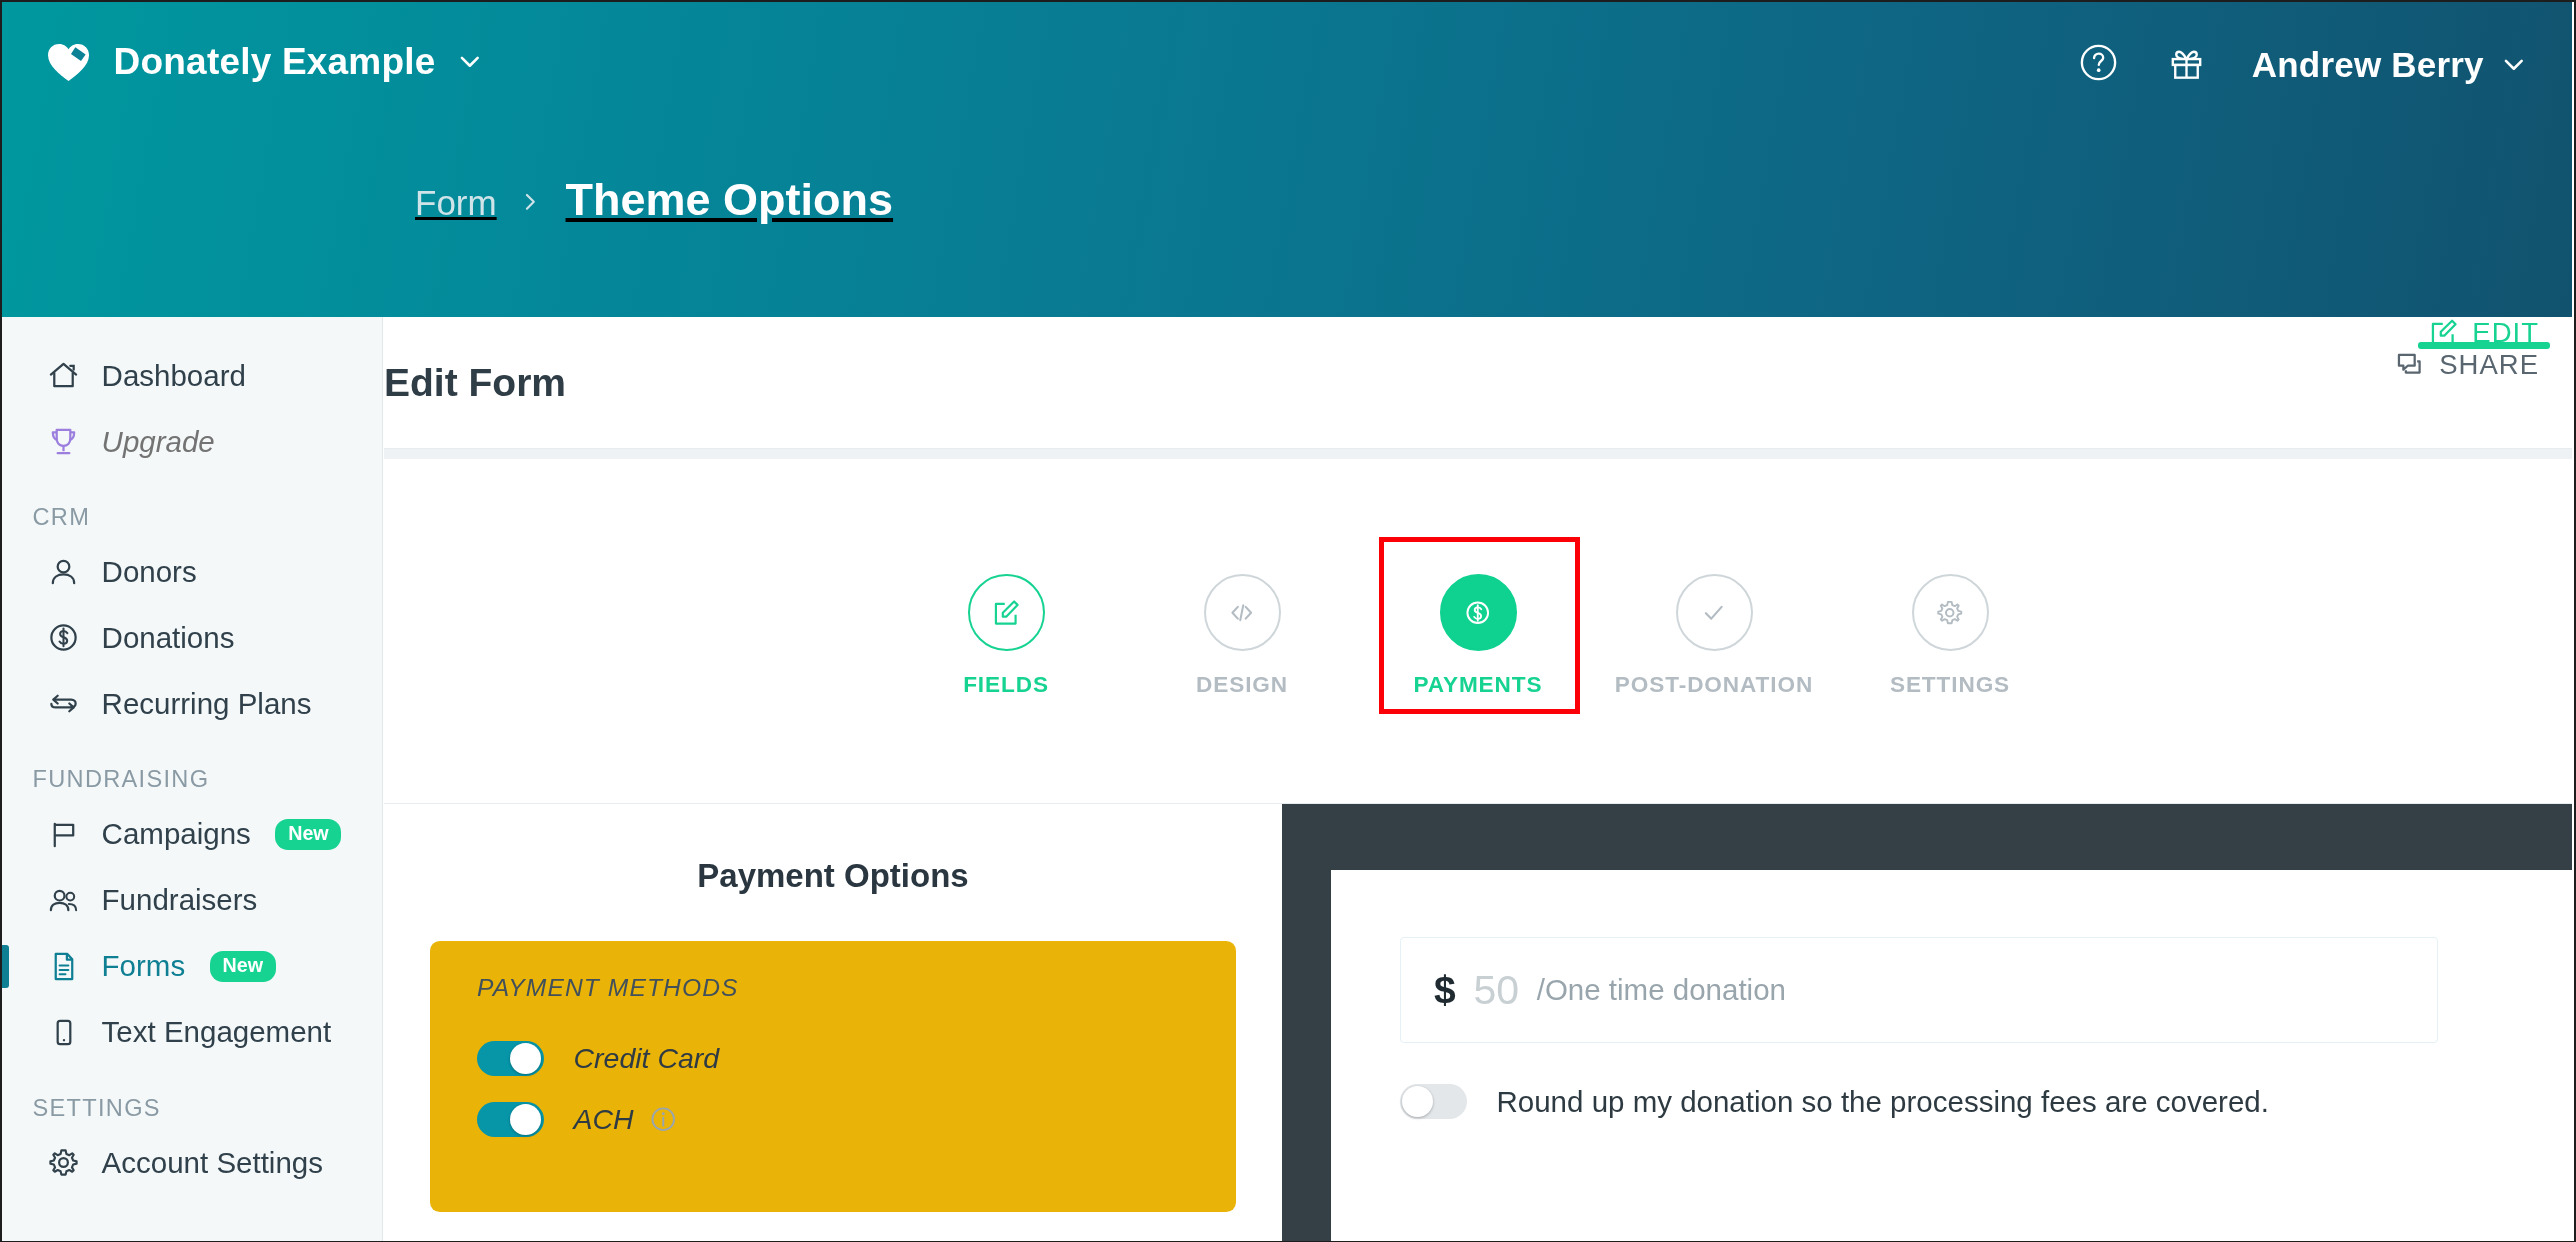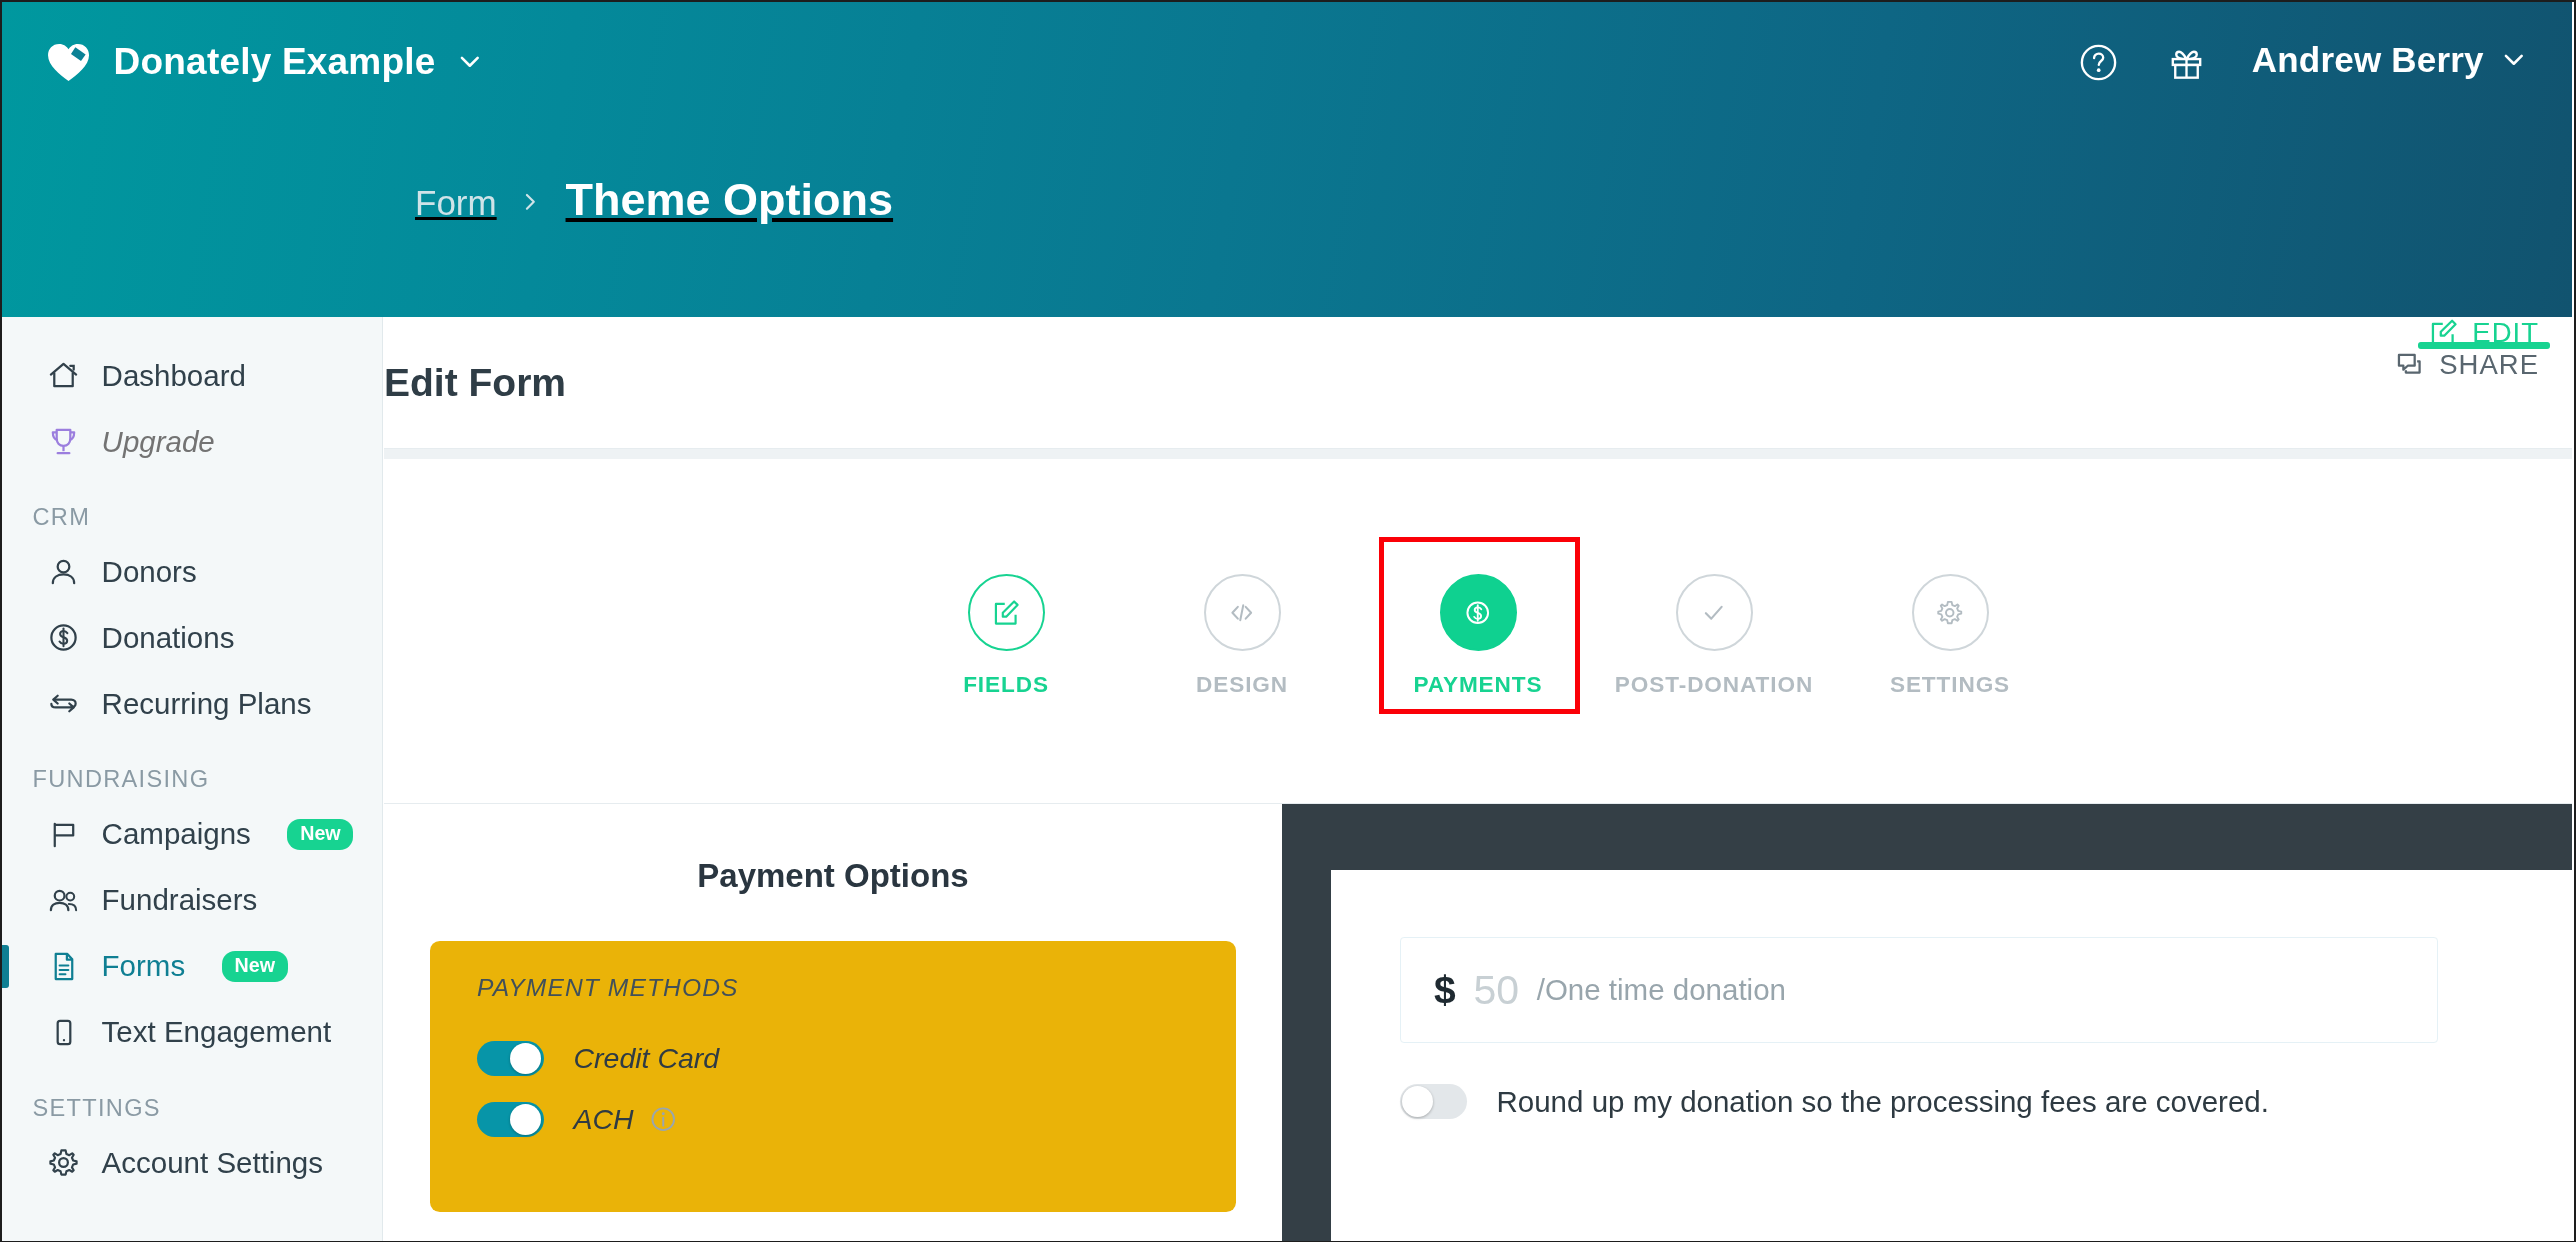--- a/index.html
+++ b/index.html
@@ -30,21 +30,21 @@
     padding: 0 45px;
   }
   .brand-left { display: flex; align-items: center; gap: 21.6px; }
   .logo-mark { width: 45px; height: 41px; display: block; }
   .brand-name {
     color: #ffffff; font-size: 37px; font-weight: bold;
     letter-spacing: 0.2px;
   }
   .chev-down { width: 25.6px; height: 25.6px; display: block; }
   .brand-right {
-    margin-left: auto; display: flex; align-items: flex-start; gap: 43px;
+    margin-left: auto; display: flex; align-items: flex-end; gap: 43px;
   }
   .icon-btn { width: 45px; height: 45px; display: block; cursor: pointer; }
   .user-name {
     color: #ffffff; font-size: 35px; font-weight: bold; letter-spacing: 0.2px;
   }
   .user-wrap { display: flex; align-items: center; gap: 17.7px; cursor: pointer; }
 
   
   .crumbs {
     position: absolute; left: 413px; top: 172px;
@@ -75,21 +75,21 @@
   .nav-item.upgrade .nlabel { color: #737373; font-style: italic; }
   .nav-item.active .nlabel { color: #0f7f93; }
   .nav-item.active::before {
     content: ""; position: absolute; left: 0; top: 11.8px;
     width: 6.9px; height: 43px; background: #0f7f93; border-radius: 0 2.9px 2.9px 0;
   }
   .badge-new {
     background: #17d391; color: #ffffff;
     font-size: 19.7px; font-weight: bold;
     border-radius: 13px; padding: 4.9px 12.8px 5.9px;
-    line-height: 1; margin-left: 15px;
+    line-height: 1; margin-left: 3px;
   }
   .nav-section {
     font-size: 23.6px; color: #8a9aa4;
     letter-spacing: 1.3px;
     padding-left: 30.5px;
     margin-top: 29.5px; margin-bottom: 7.9px;
   }
 
   
   .main {

